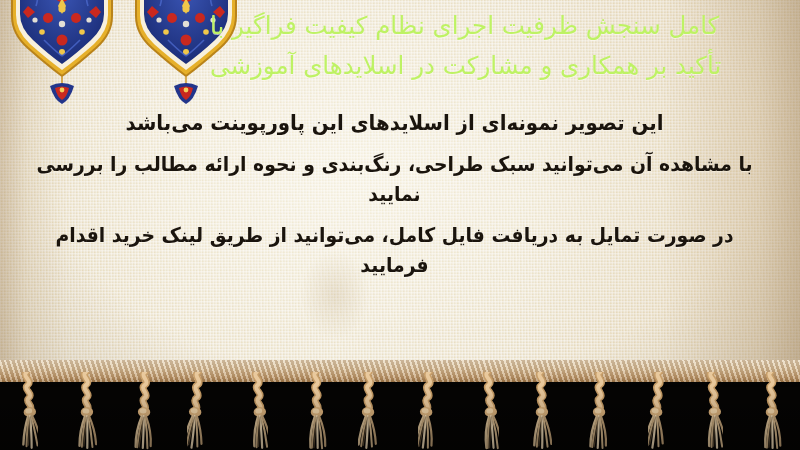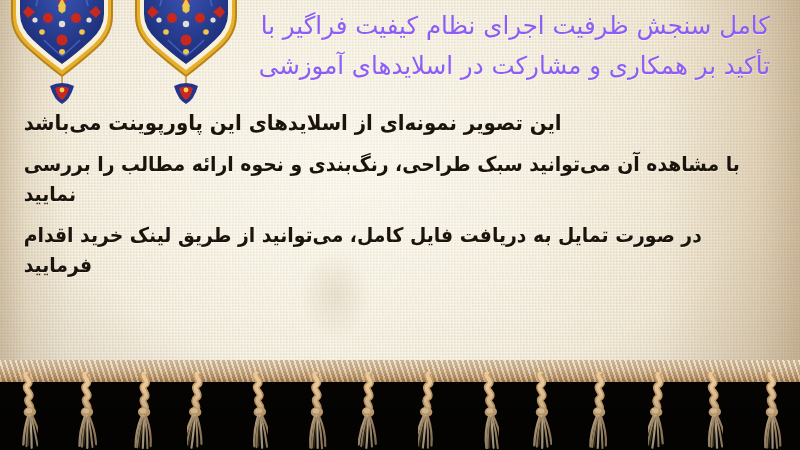--- a/index.html
+++ b/index.html
@@ -62,29 +62,29 @@
   }
 
   
   .orn{position:absolute;top:-46px;width:108px;height:150px;}
   .orn.o1{left:8px;}
   .orn.o2{left:132px;}
 
   
   .title{
     position:absolute;right:30px;top:6px;width:560px;
-    text-align:right;direction:rtl;
+    text-align:left;direction:rtl;
     font-size:24.5px;line-height:40px;font-weight:400;
-    color:#8b5cf6;
+    color:#bef264;
     font-family:"DejaVu Sans","Liberation Sans",sans-serif;
     text-shadow:0 1px 0 rgba(255,252,242,.55);
   }
   .body{
     position:absolute;right:11px;left:0;top:108px;
-    text-align:left;direction:rtl;
+    text-align:center;direction:rtl;
   }
   .body p{
     margin:0 0 8px 0;
     font-size:21px;line-height:30px;font-weight:700;
     color:#1a140d;letter-spacing:-.2px;
     transform:scaleX(.94);
     font-family:"DejaVu Sans","Liberation Sans",sans-serif;
     text-shadow:0 1px 0 rgba(255,252,242,.5);
   }
   .body p.l1{font-size:21px;margin-bottom:11px;}

